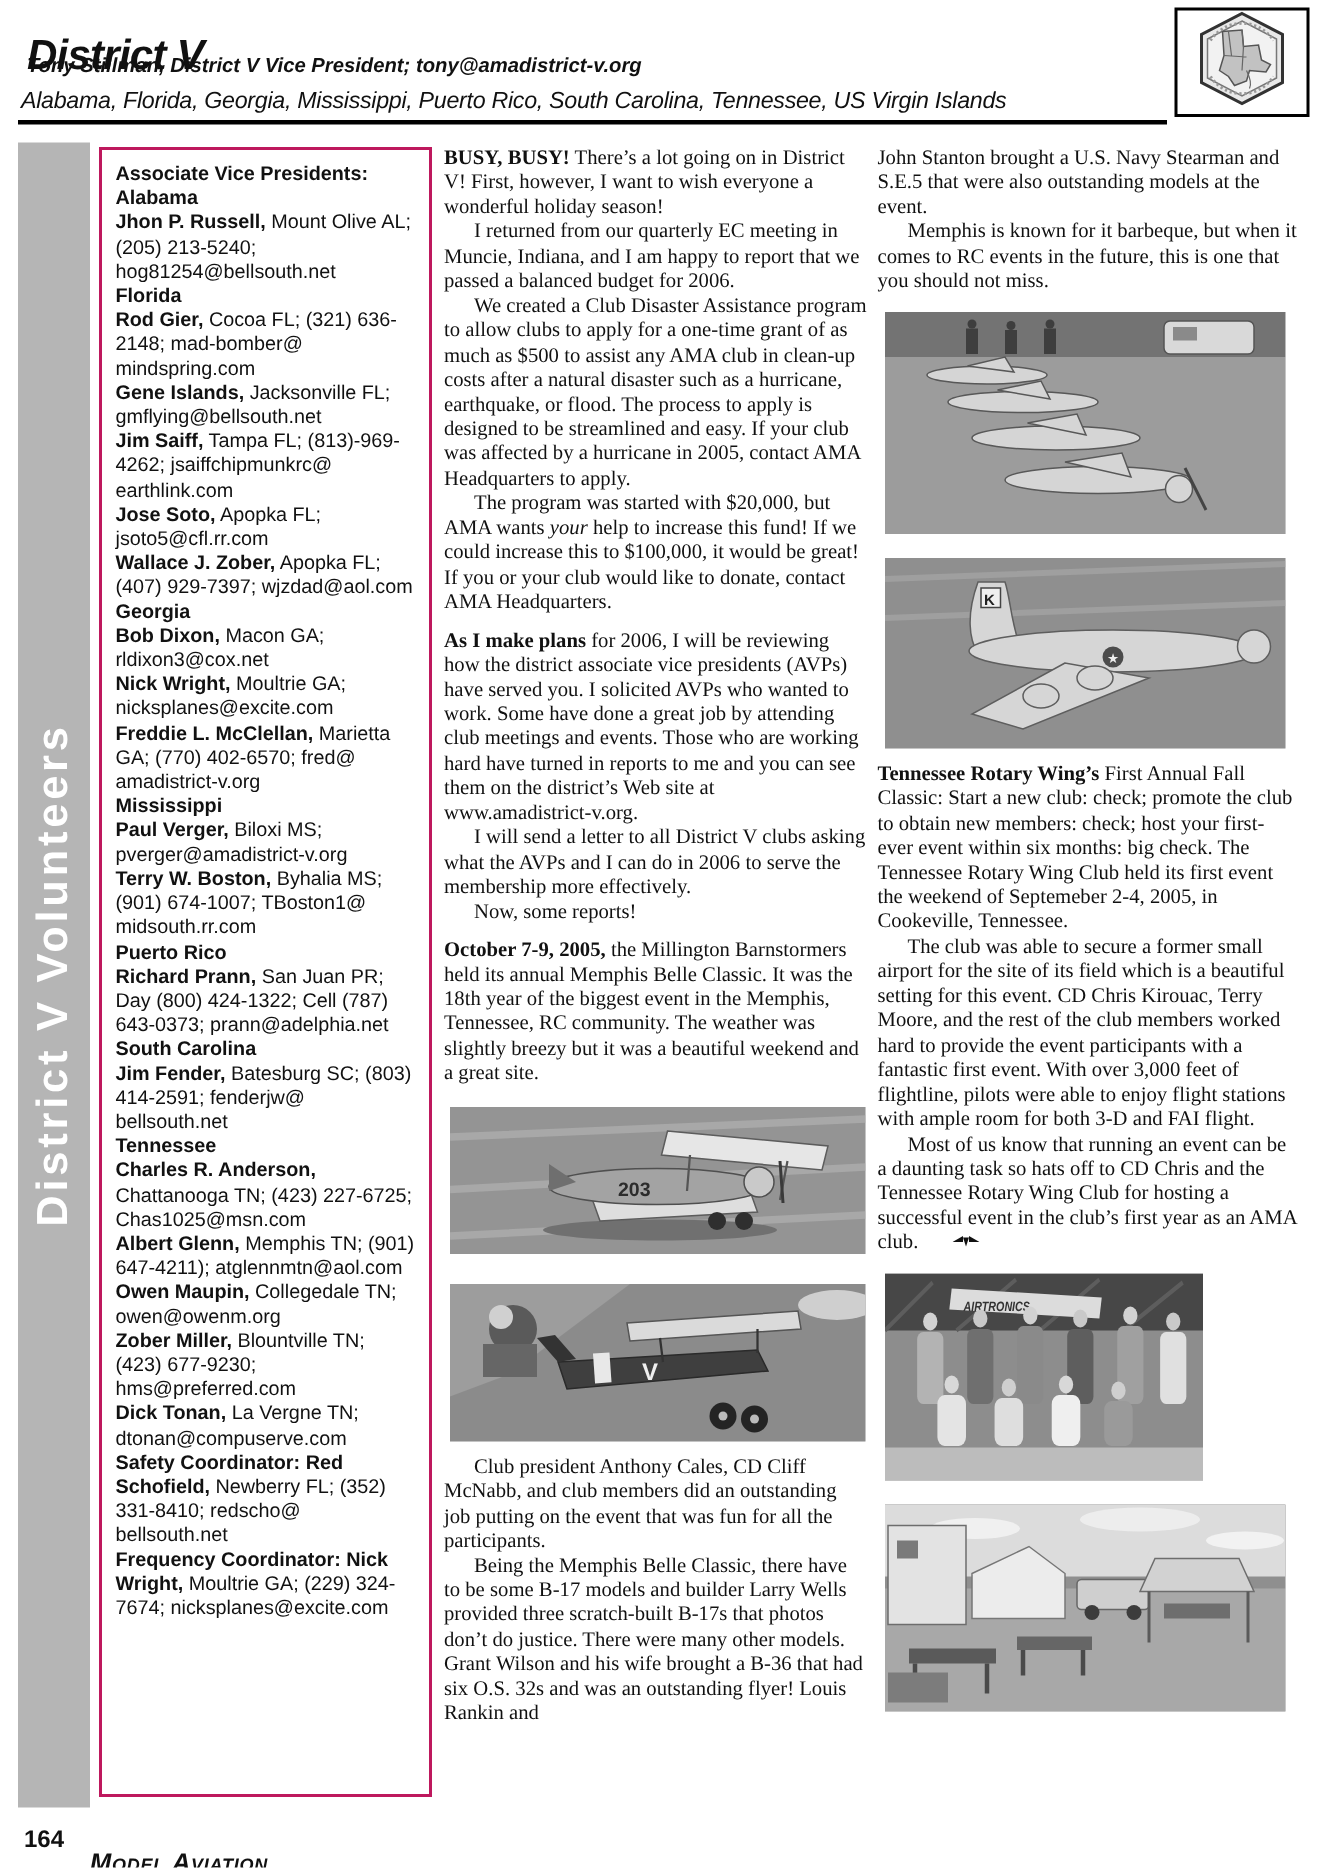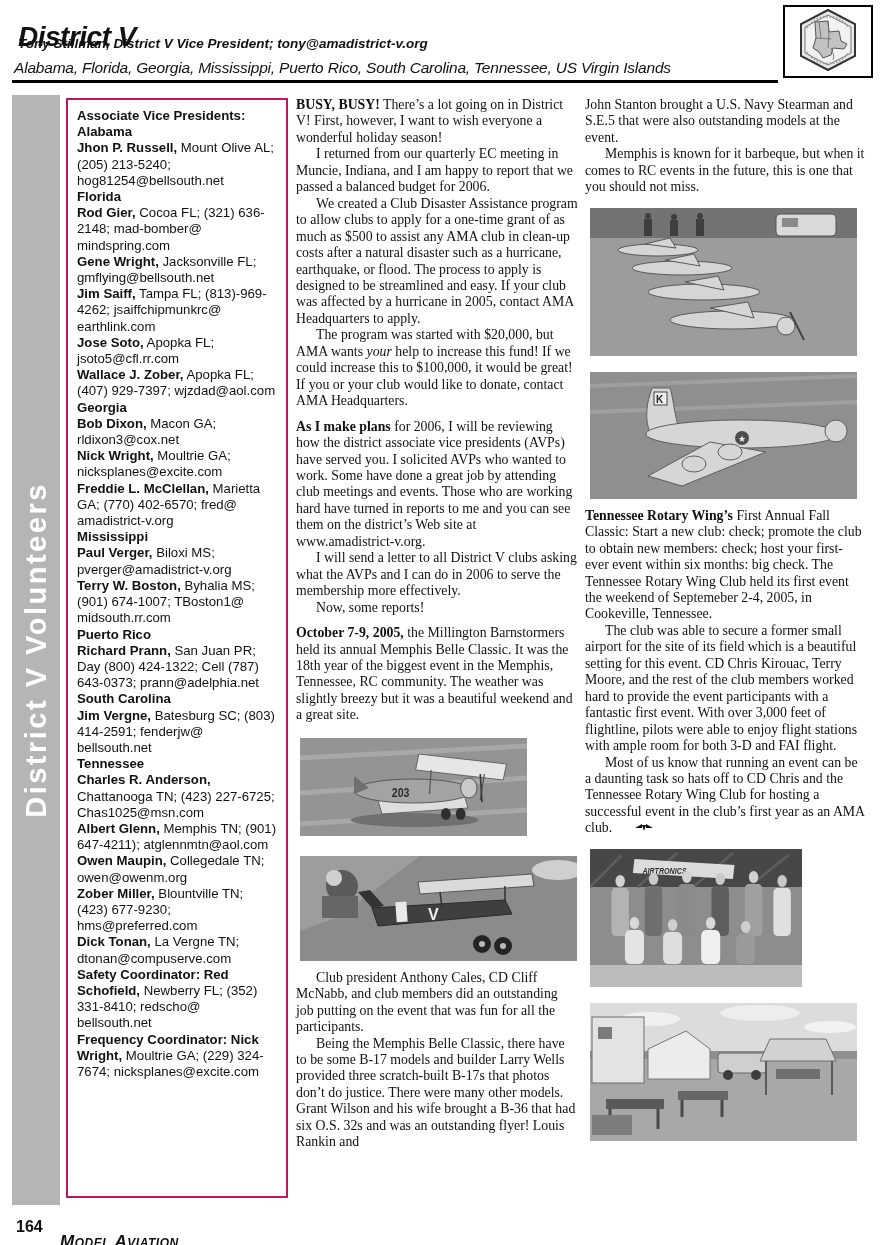--- a/index.html
+++ b/index.html
@@ -64,56 +64,56 @@
   <span>District V Volunteers</span>
 </div>
 
 <div class="vol-box">
   <div>
       <p class="v-header"><b>Associate Vice Presidents:</b></p>
       <p class="v-header"><b>Alabama</b></p>
       <p class="v-entry"><b>Jhon P. Russell,</b> Mount Olive AL; (205) 213-5240; hog81254@bellsouth.net</p>
       <p class="v-header"><b>Florida</b></p>
       <p class="v-entry"><b>Rod Gier,</b> Cocoa FL; (321) 636-2148; mad-bomber@ mindspring.com</p>
-      <p class="v-entry"><b>Gene Wright,</b> Jacksonville FL; gmflying@bellsouth.net</p>
+      <p class="v-entry"><b>Gene Islands,</b> Jacksonville FL; gmflying@bellsouth.net</p>
       <p class="v-entry"><b>Jim Saiff,</b> Tampa FL; (813)-969-4262;  jsaiffchipmunkrc@ earthlink.com</p>
       <p class="v-entry"><b>Jose Soto,</b> Apopka FL; jsoto5@cfl.rr.com</p>
       <p class="v-entry"><b>Wallace J. Zober,</b> Apopka FL; (407) 929-7397; wjzdad@aol.com</p>
       <p class="v-header"><b>Georgia</b></p>
       <p class="v-entry"><b>Bob Dixon,</b> Macon GA; rldixon3@cox.net</p>
       <p class="v-entry"><b>Nick Wright,</b> Moultrie GA; nicksplanes@excite.com</p>
       <p class="v-entry"><b>Freddie L. McClellan,</b> Marietta GA; (770) 402-6570; fred@ amadistrict-v.org</p>
       <p class="v-header"><b>Mississippi</b></p>
       <p class="v-entry"><b>Paul Verger,</b> Biloxi MS; pverger@amadistrict-v.org</p>
       <p class="v-entry"><b>Terry W. Boston,</b> Byhalia MS; (901) 674-1007; TBoston1@ midsouth.rr.com</p>
       <p class="v-header"><b>Puerto Rico</b></p>
       <p class="v-entry"><b>Richard Prann,</b> San Juan PR; Day (800) 424-1322; Cell (787) 643-0373; prann@adelphia.net</p>
       <p class="v-header"><b>South Carolina</b></p>
-      <p class="v-entry"><b>Jim Vergne,</b> Batesburg SC; (803) 414-2591; fenderjw@ bellsouth.net</p>
+      <p class="v-entry"><b>Jim Fender,</b> Batesburg SC; (803) 414-2591; fenderjw@ bellsouth.net</p>
       <p class="v-header"><b>Tennessee</b></p>
       <p class="v-entry"><b>Charles R. Anderson,</b> Chattanooga TN; (423) 227-6725; Chas1025@msn.com</p>
       <p class="v-entry"><b>Albert Glenn,</b> Memphis TN; (901) 647-4211); atglennmtn@aol.com</p>
       <p class="v-entry"><b>Owen Maupin,</b> Collegedale TN; owen@owenm.org</p>
       <p class="v-entry"><b>Zober Miller,</b> Blountville TN; (423) 677-9230; hms@preferred.com</p>
       <p class="v-entry"><b>Dick Tonan,</b> La Vergne TN; dtonan@compuserve.com</p>
       <p class="v-entry"><b>Safety Coordinator: Red Schofield,</b> Newberry FL; (352) 331-8410; redscho@ bellsouth.net</p>
       <p class="v-entry"><b>Frequency Coordinator: Nick Wright,</b> Moultrie GA; (229) 324-7674; nicksplanes@excite.com</p>
     </div>
 </div>
 
 <div class="col" id="col-mid">
     <p class="para"><b>BUSY, BUSY!</b> There’s a lot going on in District V! First, however, I want to wish everyone a wonderful holiday season!</p>
     <p class="para indent">I returned from our quarterly EC meeting in Muncie, Indiana, and I am happy to report that we passed a balanced budget for 2006.</p>
     <p class="para indent">We created a Club Disaster Assistance program to allow clubs to apply for a one-time grant of as much as $500 to assist any AMA club in clean-up costs after a natural disaster such as a hurricane, earthquake, or flood. The process to apply is designed to be streamlined and easy. If your club was affected by a hurricane in 2005, contact AMA Headquarters to apply.</p>
     <p class="para indent">The program was started with $20,000, but AMA wants <i>your</i> help to increase this fund! If we could increase this to $100,000, it would be great! If you or your club would like to donate, contact AMA Headquarters.</p>
     <p class="para space"><b>As I make plans</b> for 2006, I will be reviewing how the district associate vice presidents (AVPs) have served you. I solicited AVPs who wanted to work.  Some have done a great job by attending club meetings and events. Those who are working hard have turned in reports to me and you can see them on the district’s Web site at www.amadistrict-v.org.</p>
     <p class="para indent">I will send a letter to all District V clubs asking what the AVPs and I can do in 2006 to serve the membership more effectively.</p>
     <p class="para indent">Now, some reports!</p>
     <p class="para space"><b>October 7-9, 2005,</b> the Millington Barnstormers held its annual Memphis Belle Classic. It was the 18th year of the biggest event in the Memphis, Tennessee, RC community. The weather was slightly breezy but it was a beautiful weekend and a great site.</p>
-    <div class="photo" style="width: 227px; height: 98px; margin-left: 4px; margin-top: 14px;">
+    <div class="photo" style="width: 277px; height: 98px; margin-left: 4px; margin-top: 14px;">
       <svg viewBox="0 0 277 98" preserveAspectRatio="none">
   <rect width="277" height="98" fill="#949494"></rect>
   <path d="M0,20 L277,8 M0,55 L277,40 M0,86 L277,72" stroke="#a8a8a8" stroke-width="5" fill="none"></path>
   <ellipse cx="140" cy="82" rx="78" ry="7" fill="#707070"></ellipse>
   <polygon points="95,62 200,56 205,70 100,76" fill="#dedede" stroke="#5c5c5c" stroke-width="1"></polygon>
   <ellipse cx="138" cy="53" rx="72" ry="12" fill="#a3a3a3" stroke="#4f4f4f" stroke-width="1"></ellipse>
   <polygon points="66,38 84,50 66,56" fill="#6f6f6f"></polygon>
   <polygon points="145,16 252,26 248,42 141,32" fill="#e6e6e6" stroke="#5c5c5c" stroke-width="1"></polygon>
   <path d="M160,32 L158,56 M225,36 L220,62" stroke="#555" stroke-width="1.5"></path>
   <circle cx="206" cy="50" r="10" fill="#c9c9c9" stroke="#4f4f4f"></circle>

